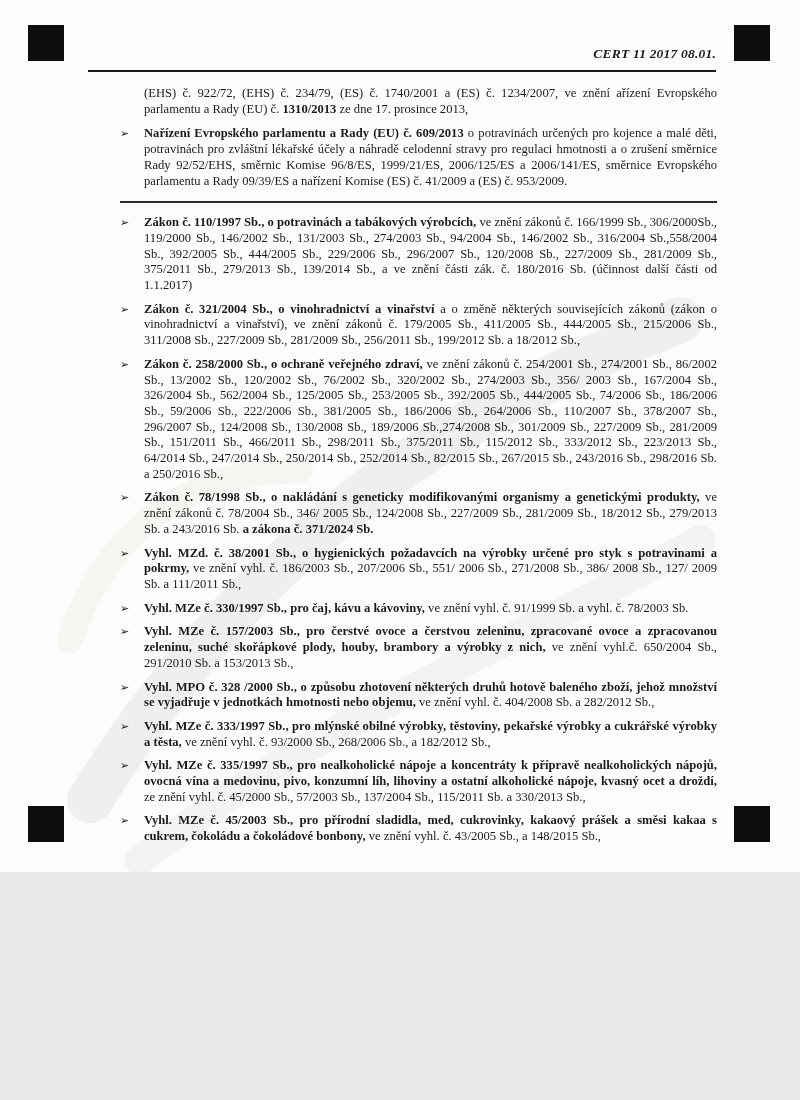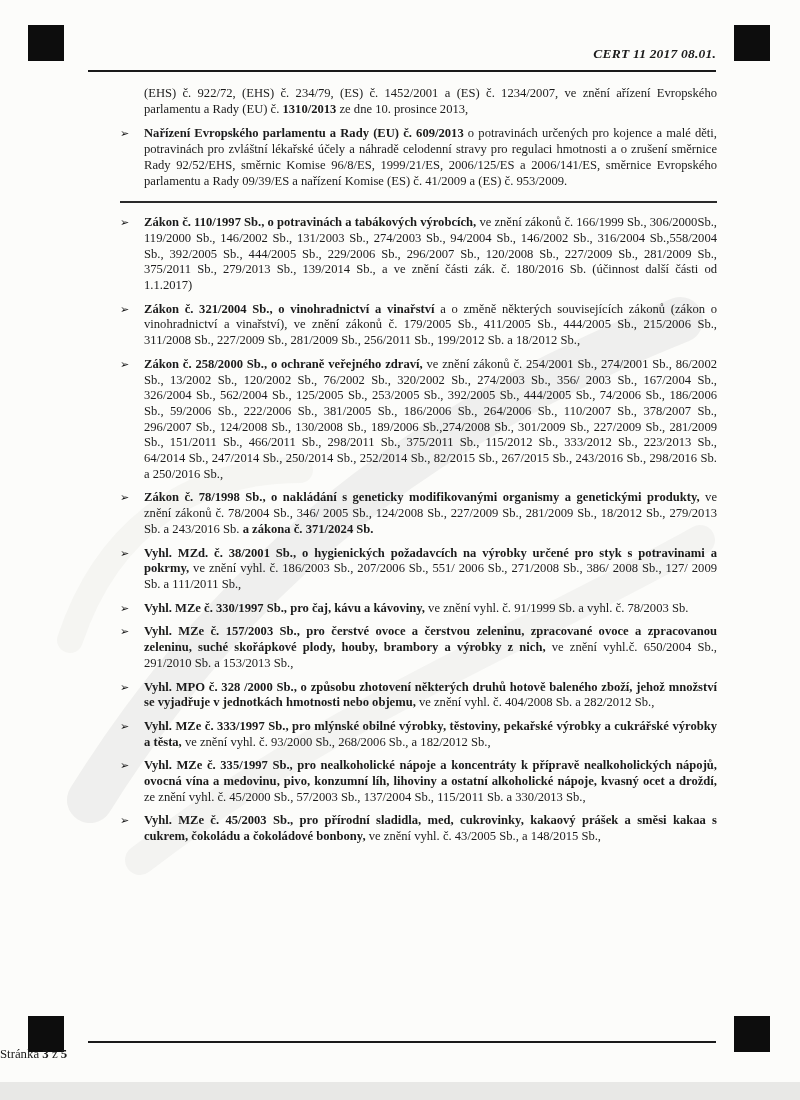--- a/index.html
+++ b/index.html
@@ -1,17 +1,17 @@
 <!DOCTYPE html>
 <html><head>
 <meta charset="utf-8">
 <style>
   html,body { margin:0; padding:0; background:#e8e8e6; }
   .page {
-    position:relative; width:800px; height:1082px;
+    position:relative; width:800px; height:872px;
     background:#fcfcfa; overflow:hidden;
     font-family:"Liberation Serif", serif;
     color:#1b1b1b;
   }
   
   .corner { position:absolute; width:36px; height:36px; background:#0d0d0d; }
   .corner.tl { left:28px;  top:25px; }
   .corner.tr { right:30px; top:25px; }
   .corner.bl { left:28px;  bottom:30px; }
   .corner.br { right:30px; bottom:30px; }
@@ -60,21 +60,21 @@
   <svg class="watermark" viewBox="0 0 800 1100" aria-hidden="true">
     <path d="M 90 800 C 240 560, 430 420, 680 320" fill="none" stroke="#b9b9b6" stroke-width="46" stroke-linecap="round" opacity="0.18"></path>
     <path d="M 140 860 C 320 720, 520 640, 700 540" fill="none" stroke="#c2c2bf" stroke-width="30" stroke-linecap="round" opacity="0.14"></path>
     <path d="M 70 640 C 110 520, 200 470, 300 470" fill="none" stroke="#c2c2bf" stroke-width="26" stroke-linecap="round" opacity="0.12"></path>
   </svg>
 
   <div class="header-code">CERT 11 2017 08.01.</div>
   <div class="header-rule"></div>
 
   <div class="content" id="document-body">
-      <p class="intro"><span>(EHS) č. 922/72, (EHS) č. 234/79, (ES) č. 1452/2001 a (ES) č. 1234/2007, ve znění ařízení Evropského parlamentu a Rady (EU) č. </span><b>1310/2013</b><span> ze dne 10. prosince 2013,</span></p>
+      <p class="intro"><span>(EHS) č. 922/72, (EHS) č. 234/79, (ES) č. 1740/2001 a (ES) č. 1234/2007, ve znění ařízení Evropského parlamentu a Rady (EU) č. </span><b>1310/2013</b><span> ze dne 17. prosince 2013,</span></p>
       <div class="bullet">
         <span class="marker">➢</span>
         <div class="btext"><b>Nařízení Evropského parlamentu a Rady (EU) č. 609/2013</b><span> o potravinách určených pro kojence a malé děti, potravinách pro zvláštní lékařské účely a náhradě celodenní stravy pro regulaci hmotnosti a o zrušení směrnice Rady 92/52/EHS, směrnic Komise 96/8/ES, 1999/21/ES, 2006/125/ES a 2006/141/ES, směrnice Evropského parlamentu a Rady 09/39/ES a nařízení Komise (ES) č. 41/2009 a (ES) č. 953/2009.</span></div>
       </div>
       <div class="separator"></div>
       <div class="bullet">
         <span class="marker">➢</span>
         <div class="btext"><b>Zákon č. 110/1997 Sb., o potravinách a tabákových výrobcích,</b><span> ve znění zákonů č. 166/1999 Sb., 306/2000Sb., 119/2000 Sb., 146/2002 Sb., 131/2003 Sb., 274/2003 Sb., 94/2004 Sb., 146/2002 Sb., 316/2004 Sb.,558/2004 Sb., 392/2005 Sb., 444/2005 Sb., 229/2006 Sb., 296/2007 Sb., 120/2008 Sb., 227/2009 Sb., 281/2009 Sb., 375/2011 Sb., 279/2013 Sb., 139/2014 Sb., a ve znění části zák. č. 180/2016 Sb. (účinnost další části od 1.1.2017)</span></div>
       </div>
       <div class="bullet">

